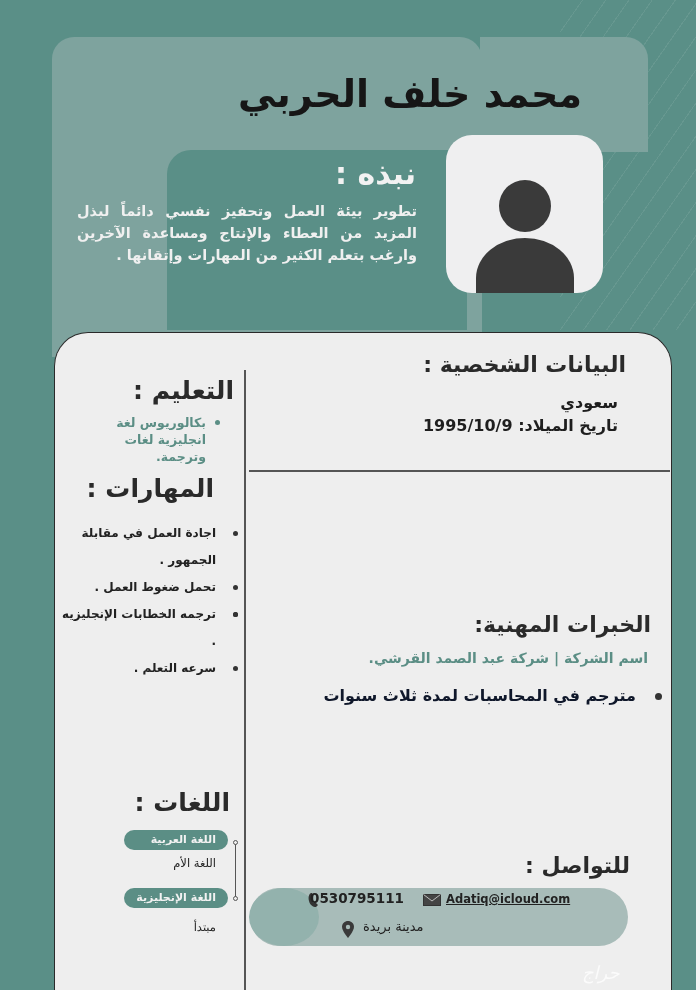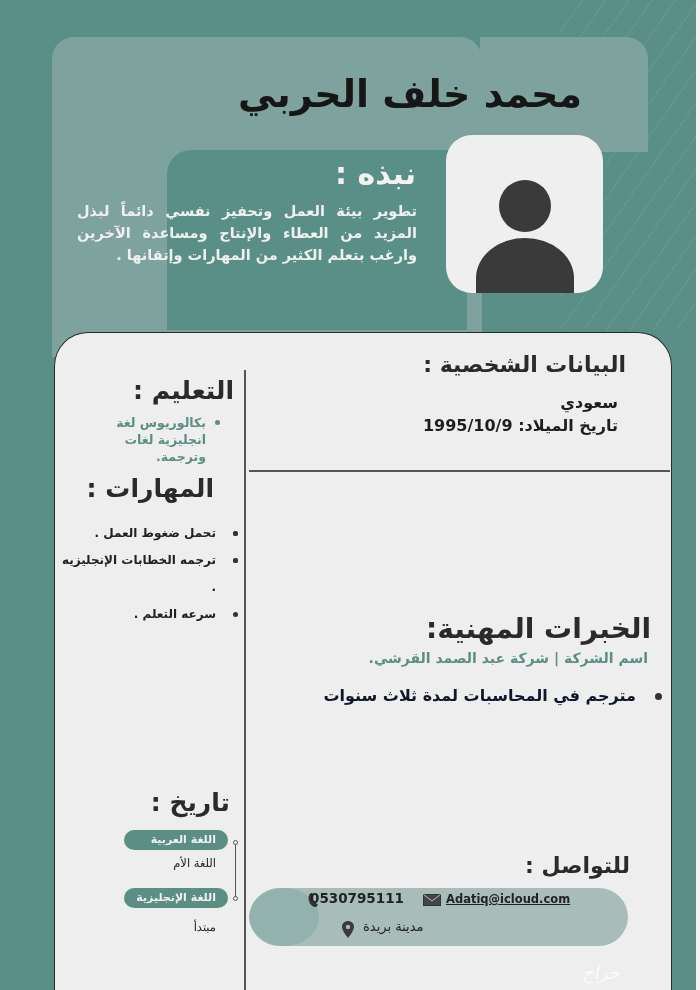--- a/index.html
+++ b/index.html
@@ -59,21 +59,21 @@
   .edu-item {
     position: absolute; right: 494px; top: 414px; width: 130px; direction: rtl;
     font-size: 12.5px; line-height: 17px; color: #5b8e85; font-weight: bold;
   }
   .edu-item .bullet { position: absolute; right: -14px; top: 6px; width: 5px; height: 5px; border-radius: 50%; background: #5b8e85; }
   .skills-title { right: 486px; top: 474px; font-size: 25px; }
   .skills-list { position: absolute; right: 470px; top: 520px; width: 170px; direction: rtl; }
   .skill { position: relative; font-size: 12px; line-height: 27px; color: #222; font-weight: bold; padding-right: 14px; }
   .skill .bullet { position: absolute; right: -8px; top: 11px; width: 5px; height: 5px; border-radius: 50%; background: #333; }
 
-  .exp-title { right: 49px; top: 612px; font-size: 28px; text-align: right; }
+  .exp-title { right: 49px; top: 612px; font-size: 22px; text-align: right; }
   .exp-company { right: 52px; top: 650px; font-size: 14px; color: #5b8e85; }
   .exp-item { right: 64px; top: 686px; font-size: 16px; color: #0f172a; }
   .exp-bullet { position: absolute; left: 655px; top: 693px; width: 7px; height: 7px; border-radius: 50%; background: #333; }
 
   .lang-title { right: 470px; top: 788px; font-size: 25px; }
   .pill {
     position: absolute; left: 124px; width: 104px; height: 20px; border-radius: 10px;
     background: #5b8e85; color: #f2f2f2; font-size: 11px; font-weight: bold;
     direction: rtl; text-align: right; padding-right: 12px; box-sizing: border-box; line-height: 20px;
   }
@@ -122,33 +122,33 @@
 <div class="h personal-line" style="top:416px;">تاريخ الميلاد: 1995/10/9</div>
 
 <div class="h edu-title">التعليم :</div>
 <div class="edu-item">
   <span class="bullet"></span>
   <span>بكالوريوس لغة انجليزية لغات وترجمة.</span>
 </div>
 
 <div class="h skills-title">المهارات :</div>
 <div class="skills-list">
-  <div class="skill"><span class="bullet"></span></div>
+  <div class="skill"><span class="bullet"></span><span>اجادة العمل في مقابلة الجمهور .</span></div>
   <div class="skill"><span class="bullet"></span><span>تحمل ضغوط العمل .</span></div>
   <div class="skill"><span class="bullet"></span></div>
   <div class="skill"><span class="bullet"></span><span>ترجمه الخطابات الإنجليزيه .</span></div>
   <div class="skill"><span class="bullet"></span><span>سرعه التعلم .</span></div>
 </div>
 
 <div class="h exp-title">الخبرات المهنية:</div>
 <div class="h exp-company">اسم الشركة | شركة عبد الصمد القرشي.</div>
 <div class="exp-bullet"></div>
 <div class="h exp-item">مترجم في المحاسبات لمدة ثلاث سنوات</div>
 
-<div class="h lang-title">تاريخ :</div>
+<div class="h lang-title">اللغات :</div>
 <div class="lang-connector"></div>
 <div class="lang-dot" style="top:840px;"></div>
 <div class="lang-dot" style="top:896px;"></div>
 <div class="pill" style="top:830px;">اللغة العربية</div>
 <div class="lang-level" style="top:856px;">اللغة الأم</div>
 <div class="pill" style="top:888px;">اللغة الإنجليزية</div>
 <div class="lang-level" style="top:920px;font-family:Liberation Serif, serif;">مبتدأ</div>
 
 <div class="h contact-title">للتواصل :</div>
 <div class="contact-bar"></div>

